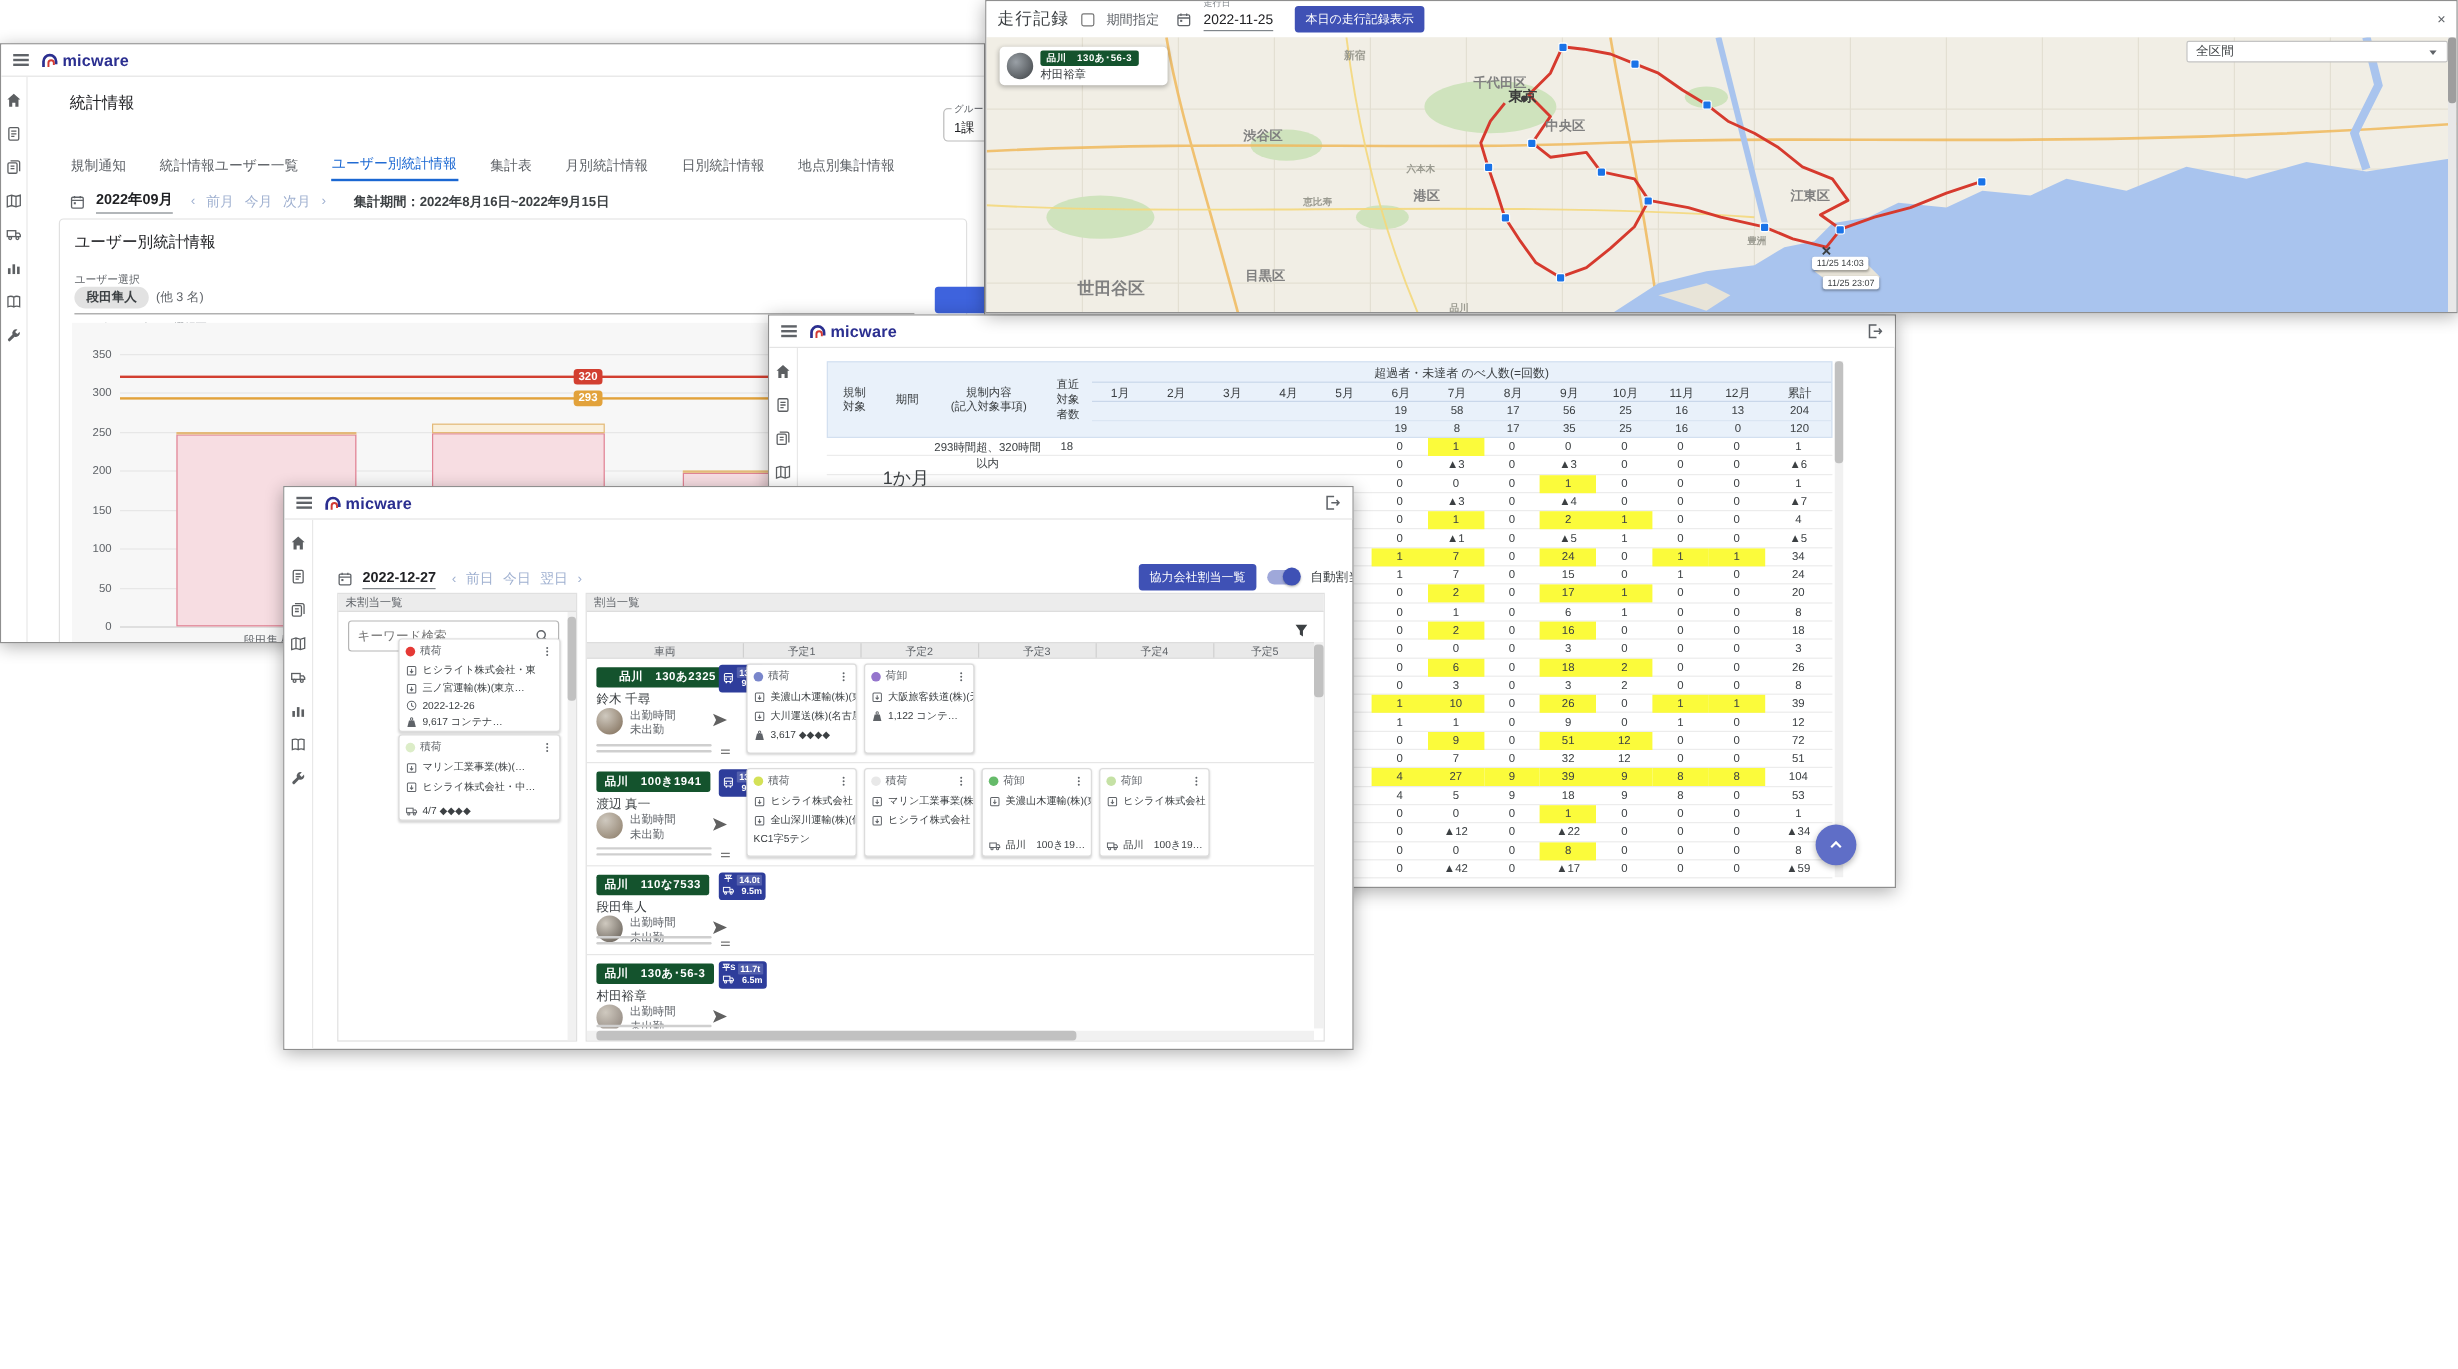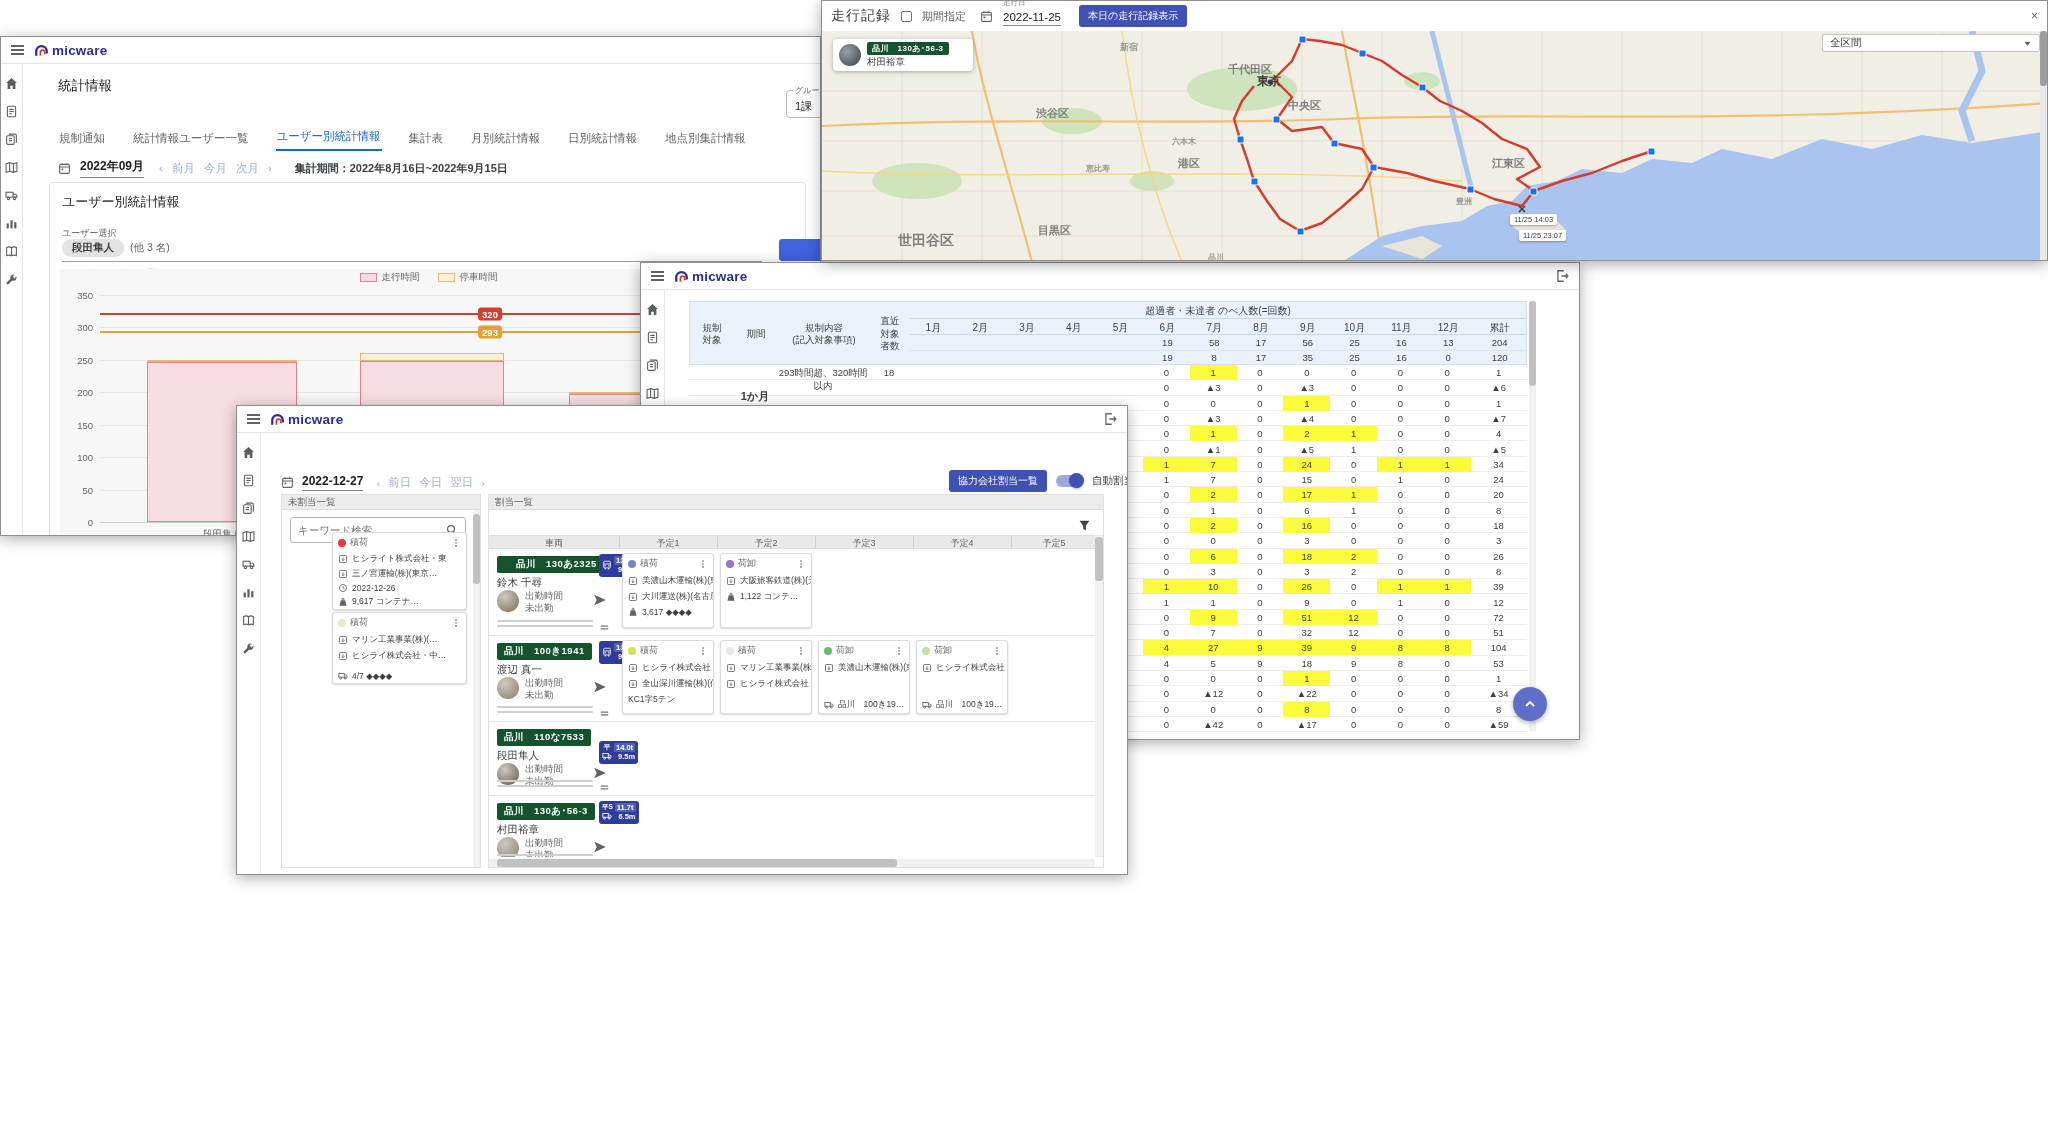--- a/index.html
+++ b/index.html
@@ -148,30 +148,20 @@
       <div class="abs" style="left:12px;top:10px;font-size:13px;color:#202124">ユーザー別統計情報</div>
       <div class="abs" style="left:12px;top:44px;font-size:9px;color:#5f6368">ユーザー選択</div>
       <div class="abs" style="left:12px;top:56px;display:flex;align-items:center;gap:6px">
         <span class="chip">段田隼人</span>
         <span style="font-size:10.5px;color:#5f6368">(他 3 名)</span>
       </div>
       <div class="abs" style="left:12px;top:78px;width:700px;border-bottom:1px solid #9e9e9e"></div>
       <div class="abs" style="left:12px;top:84px;font-size:9px;color:#80868b">ユーザーを10名まで選択可</div>
       <div class="abs" style="left:729px;top:56px;width:90px;height:22px;background:#3e63dd;border-radius:3px"></div>
       <div class="abs" id="chart" style="left:10px;top:86px;width:737px;height:284px;background:#f7f7f7">
-          <div style="position: absolute; left: 0px; right: 0px; top: 2px; display: flex; justify-content: center; gap: 18px;">
-            <span style="display: inline-flex; align-items: center; gap: 5px;">
-              <span style="width: 17px; height: 9px; background: rgb(247, 221, 226); border: 1px solid rgb(224, 131, 148);"></span>
-              <span style="font-size: 9.5px; color: rgb(95, 99, 104);">走行時間</span>
-            </span>
-            <span style="display: inline-flex; align-items: center; gap: 5px;">
-              <span style="width: 17px; height: 9px; background: rgb(250, 240, 220); border: 1px solid rgb(227, 185, 121);"></span>
-              <span style="font-size: 9.5px; color: rgb(95, 99, 104);">停車時間</span>
-            </span>
-          </div>
           <div style="position: absolute; left: 40px; width: 700px; top: 253px; height: 1px; background: rgb(207, 207, 207);"></div>
           <div style="position: absolute; left: 0px; width: 33px; top: 248px; font-size: 9.5px; color: rgb(95, 99, 104); text-align: right;">0</div>
           <div style="position: absolute; left: 40px; width: 700px; top: 220.571px; height: 1px; background: rgb(231, 231, 231);"></div>
           <div style="position: absolute; left: 0px; width: 33px; top: 215.571px; font-size: 9.5px; color: rgb(95, 99, 104); text-align: right;">50</div>
           <div style="position: absolute; left: 40px; width: 700px; top: 188.143px; height: 1px; background: rgb(231, 231, 231);"></div>
           <div style="position: absolute; left: 0px; width: 33px; top: 183.143px; font-size: 9.5px; color: rgb(95, 99, 104); text-align: right;">100</div>
           <div style="position: absolute; left: 40px; width: 700px; top: 155.714px; height: 1px; background: rgb(231, 231, 231);"></div>
           <div style="position: absolute; left: 0px; width: 33px; top: 150.714px; font-size: 9.5px; color: rgb(95, 99, 104); text-align: right;">150</div>
           <div style="position: absolute; left: 40px; width: 700px; top: 123.286px; height: 1px; background: rgb(231, 231, 231);"></div>
           <div style="position: absolute; left: 0px; width: 33px; top: 118.286px; font-size: 9.5px; color: rgb(95, 99, 104); text-align: right;">200</div>
@@ -646,21 +636,21 @@
         <div class="tcell" style="position: absolute; left: 500.8px; width: 46.8px; top: 0px;">▲42</div>
         <div class="tcell" style="position: absolute; left: 547.6px; width: 46.8px; top: 0px;">0</div>
         <div class="tcell" style="position: absolute; left: 594.4px; width: 46.8px; top: 0px;">▲17</div>
         <div class="tcell" style="position: absolute; left: 641.2px; width: 46.8px; top: 0px;">0</div>
         <div class="tcell" style="position: absolute; left: 688px; width: 46.8px; top: 0px;">0</div>
         <div class="tcell" style="position: absolute; left: 734.8px; width: 46.8px; top: 0px;">0</div>
         <div class="tcell" style="position: absolute; left: 781.6px; width: 56px; top: 0px;">▲59</div>
       </div>
       <div style="position: absolute; left: 88px; width: 92px; top: 66px; font-size: 9.5px; text-align: center;">293時間超、320時間以内</div>
       <div style="position: absolute; left: 180px; width: 40px; top: 66px; font-size: 9.5px; text-align: center;">18</div>
-      <div style="position: absolute; left: 44px; width: 44px; top: 88px; font-size: 11px; text-align: center; font-weight: bold;">1か月</div>
+      <div style="position: absolute; left: 44px; width: 44px; top: 88px; font-size: 15px; text-align: center;">1か月</div>
     </div>
   <div class="track" style="left:888px;top:38px;width:7px;height:430px">
     <div class="thumb" style="left:0;top:0;width:7px;height:85px"></div>
   </div>
   <div class="abs" style="left:872px;top:424px;width:34px;height:34px;border-radius:50%;background:#5f6ec7;box-shadow:0 2px 5px rgba(0,0,0,.3);display:flex;align-items:center;justify-content:center;z-index:6">
     <span class="icon" style="width:12px;height:12px;color:#fff">
         <svg viewBox="0 0 12 12" fill="none" stroke="currentColor" stroke-width="1.8">
           <path d="M2 8 L6 4 L10 8"></path>
         </svg>
       </span>
@@ -1156,21 +1146,21 @@
                   <circle cx="3.2" cy="8.7" r="1.1"></circle>
                   <circle cx="8.8" cy="8.7" r="1.1"></circle>
                 </svg>
               </span>
               <span>品川　100き19…</span>
             </div>
           </div>
         </div>
         <div style="position: absolute; left: 0px; top: 187px; right: 0px; height: 74px; border-bottom: 1px solid rgb(230, 230, 230);">
           <div class="plate" style="position: absolute; left: 8px; top: 7px;">品川　110な7533</div>
-          <div class="spec" style="position: absolute; left: 110px; top: 19px; justify-content: center;">
+          <div class="spec" style="position: absolute; left: 110px; top: 5px; justify-content: center;">
             <span style="display: flex; flex-direction: column; align-items: center; line-height: 1;">
               <b style="font-size: 6.5px;">平</b>
               <span class="icon" style="width: 10px; height: 10px; color: rgb(255, 255, 255);">
                 <svg viewBox="0 0 12 12" fill="none" stroke="currentColor">
                   <rect x="1" y="3" width="6.5" height="4.5"></rect>
                   <path d="M7.5 4.8 H10 L11 6.3 V7.5 H7.5"></path>
                   <circle cx="3.2" cy="8.7" r="1.1"></circle>
                   <circle cx="8.8" cy="8.7" r="1.1"></circle>
                 </svg>
               </span>

